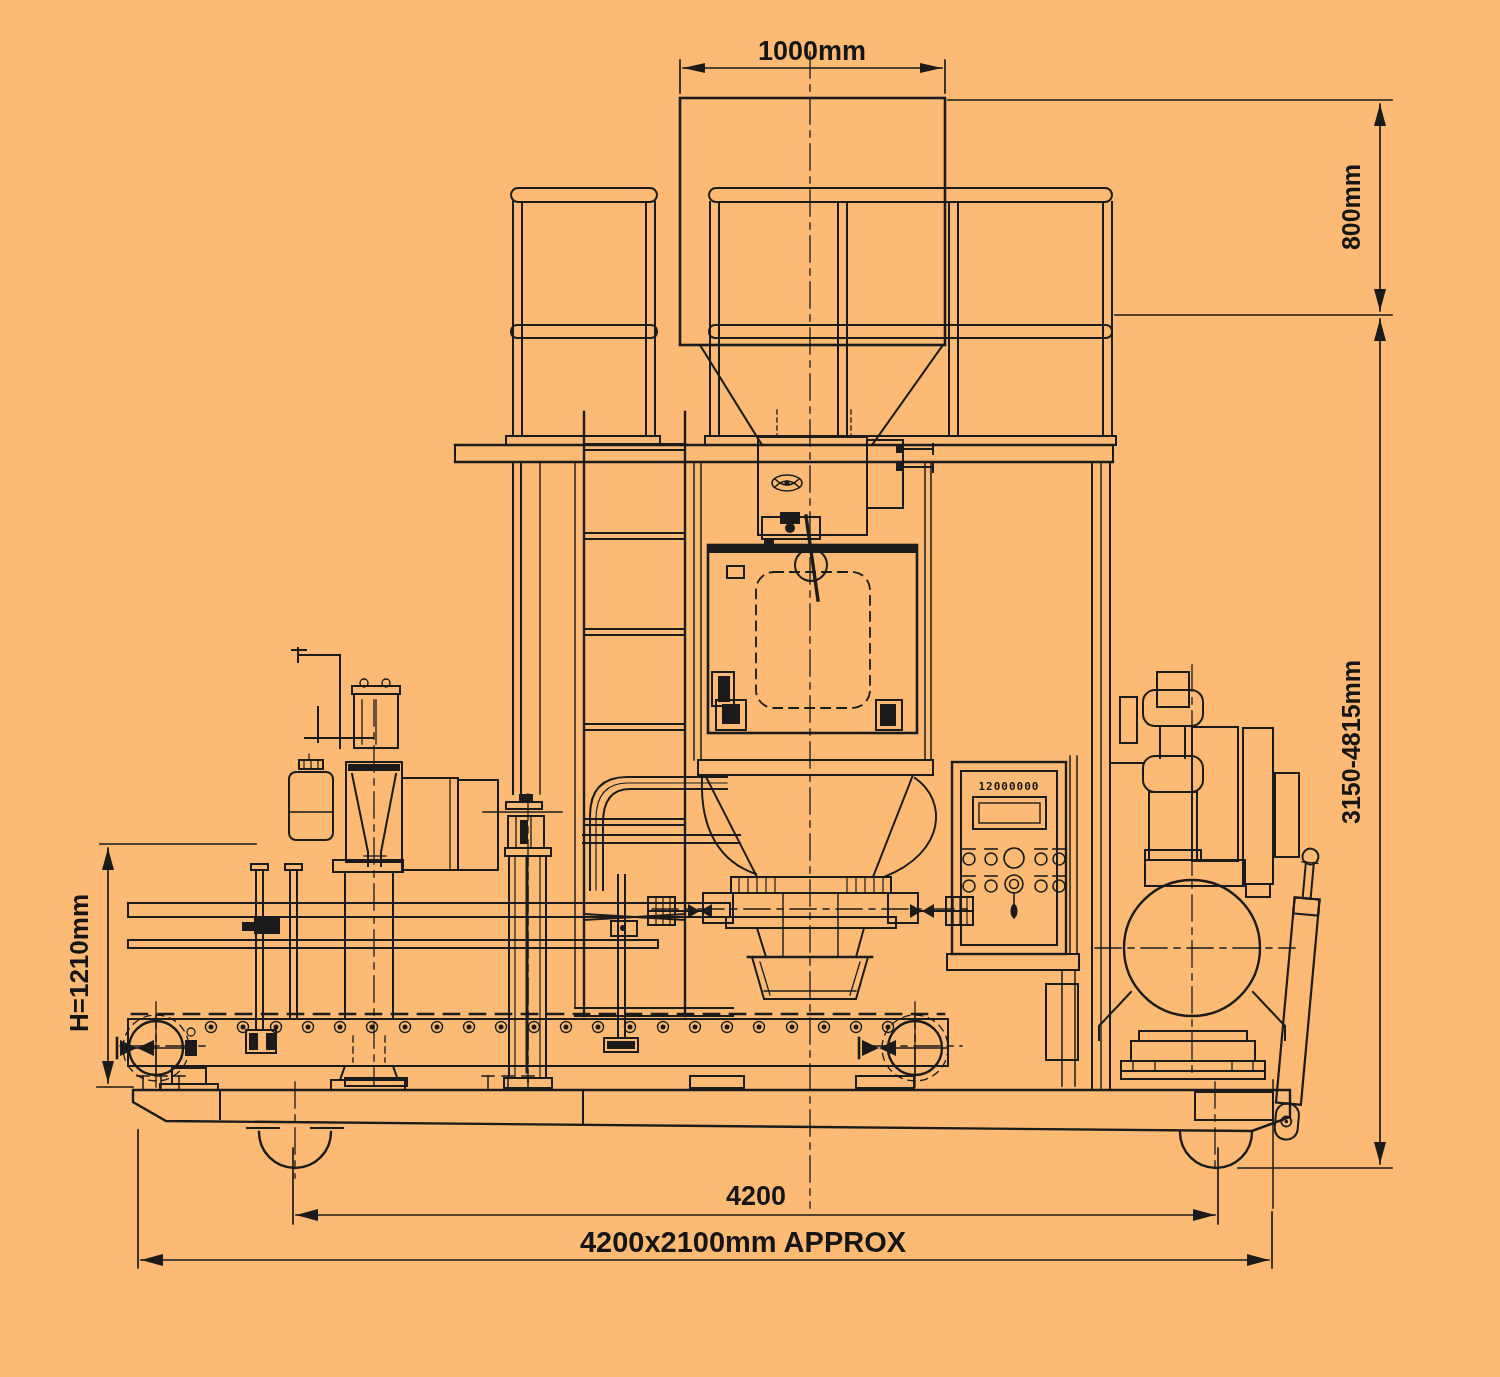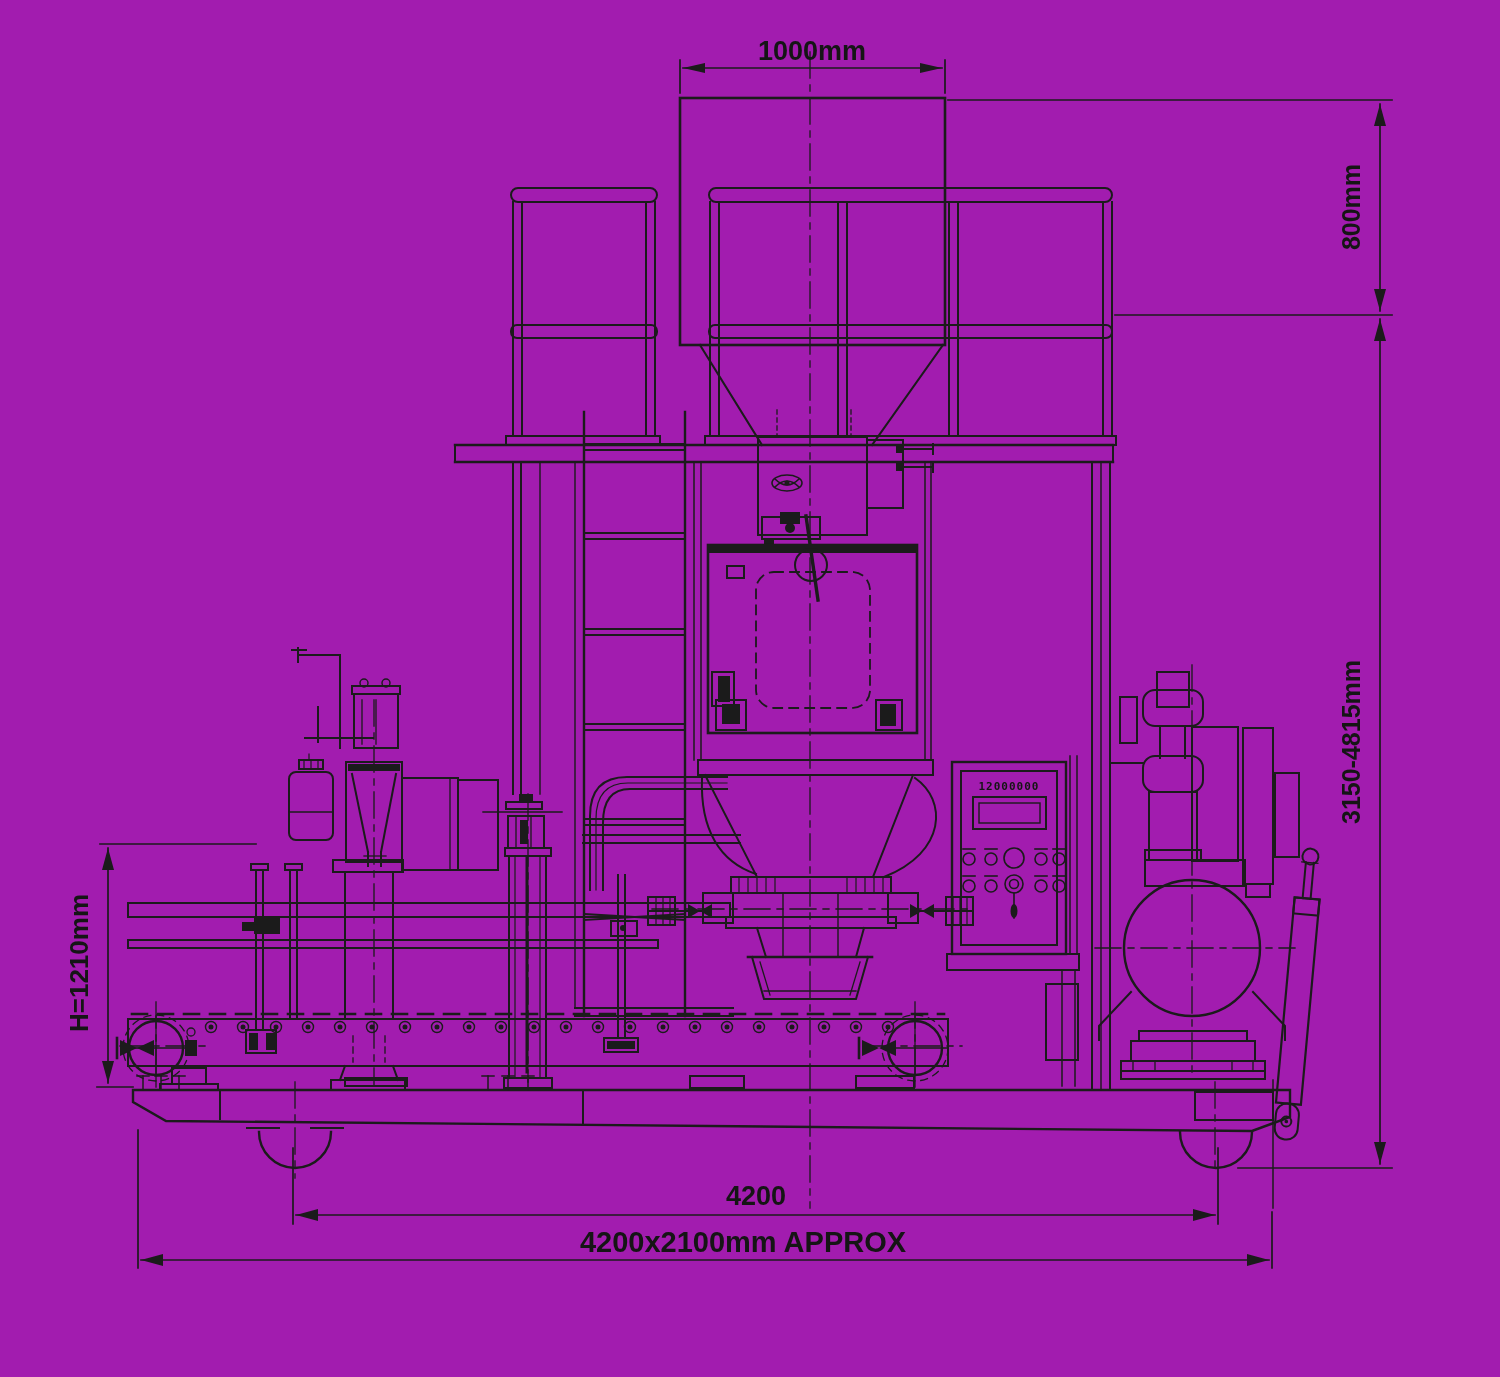--- a/index.html
+++ b/index.html
@@ -1,16 +1,16 @@
 <!DOCTYPE html>
 <html><head>
 <meta charset="utf-8">
 <style>
   html,body{margin:0;padding:0;background:#f6f6f4;}
-  .canvas{position:relative;width:1500px;height:1377px;background:#a21caf;overflow:hidden;
+  .canvas{position:relative;width:1500px;height:1377px;background:#fdba74;overflow:hidden;
           font-family:"Liberation Sans", sans-serif;}
   svg{display:block;}
   .dim-label{font-family:"Liberation Sans", sans-serif;font-weight:700;fill:#151515;}
   .panel-digits{font-family:"DejaVu Sans Mono", monospace;font-weight:700;fill:#151515;letter-spacing:1px;}
   line,path,rect,circle,ellipse,polyline{vector-effect:none;}
 </style>
 </head>
 <body>
 
 <div class="canvas">

